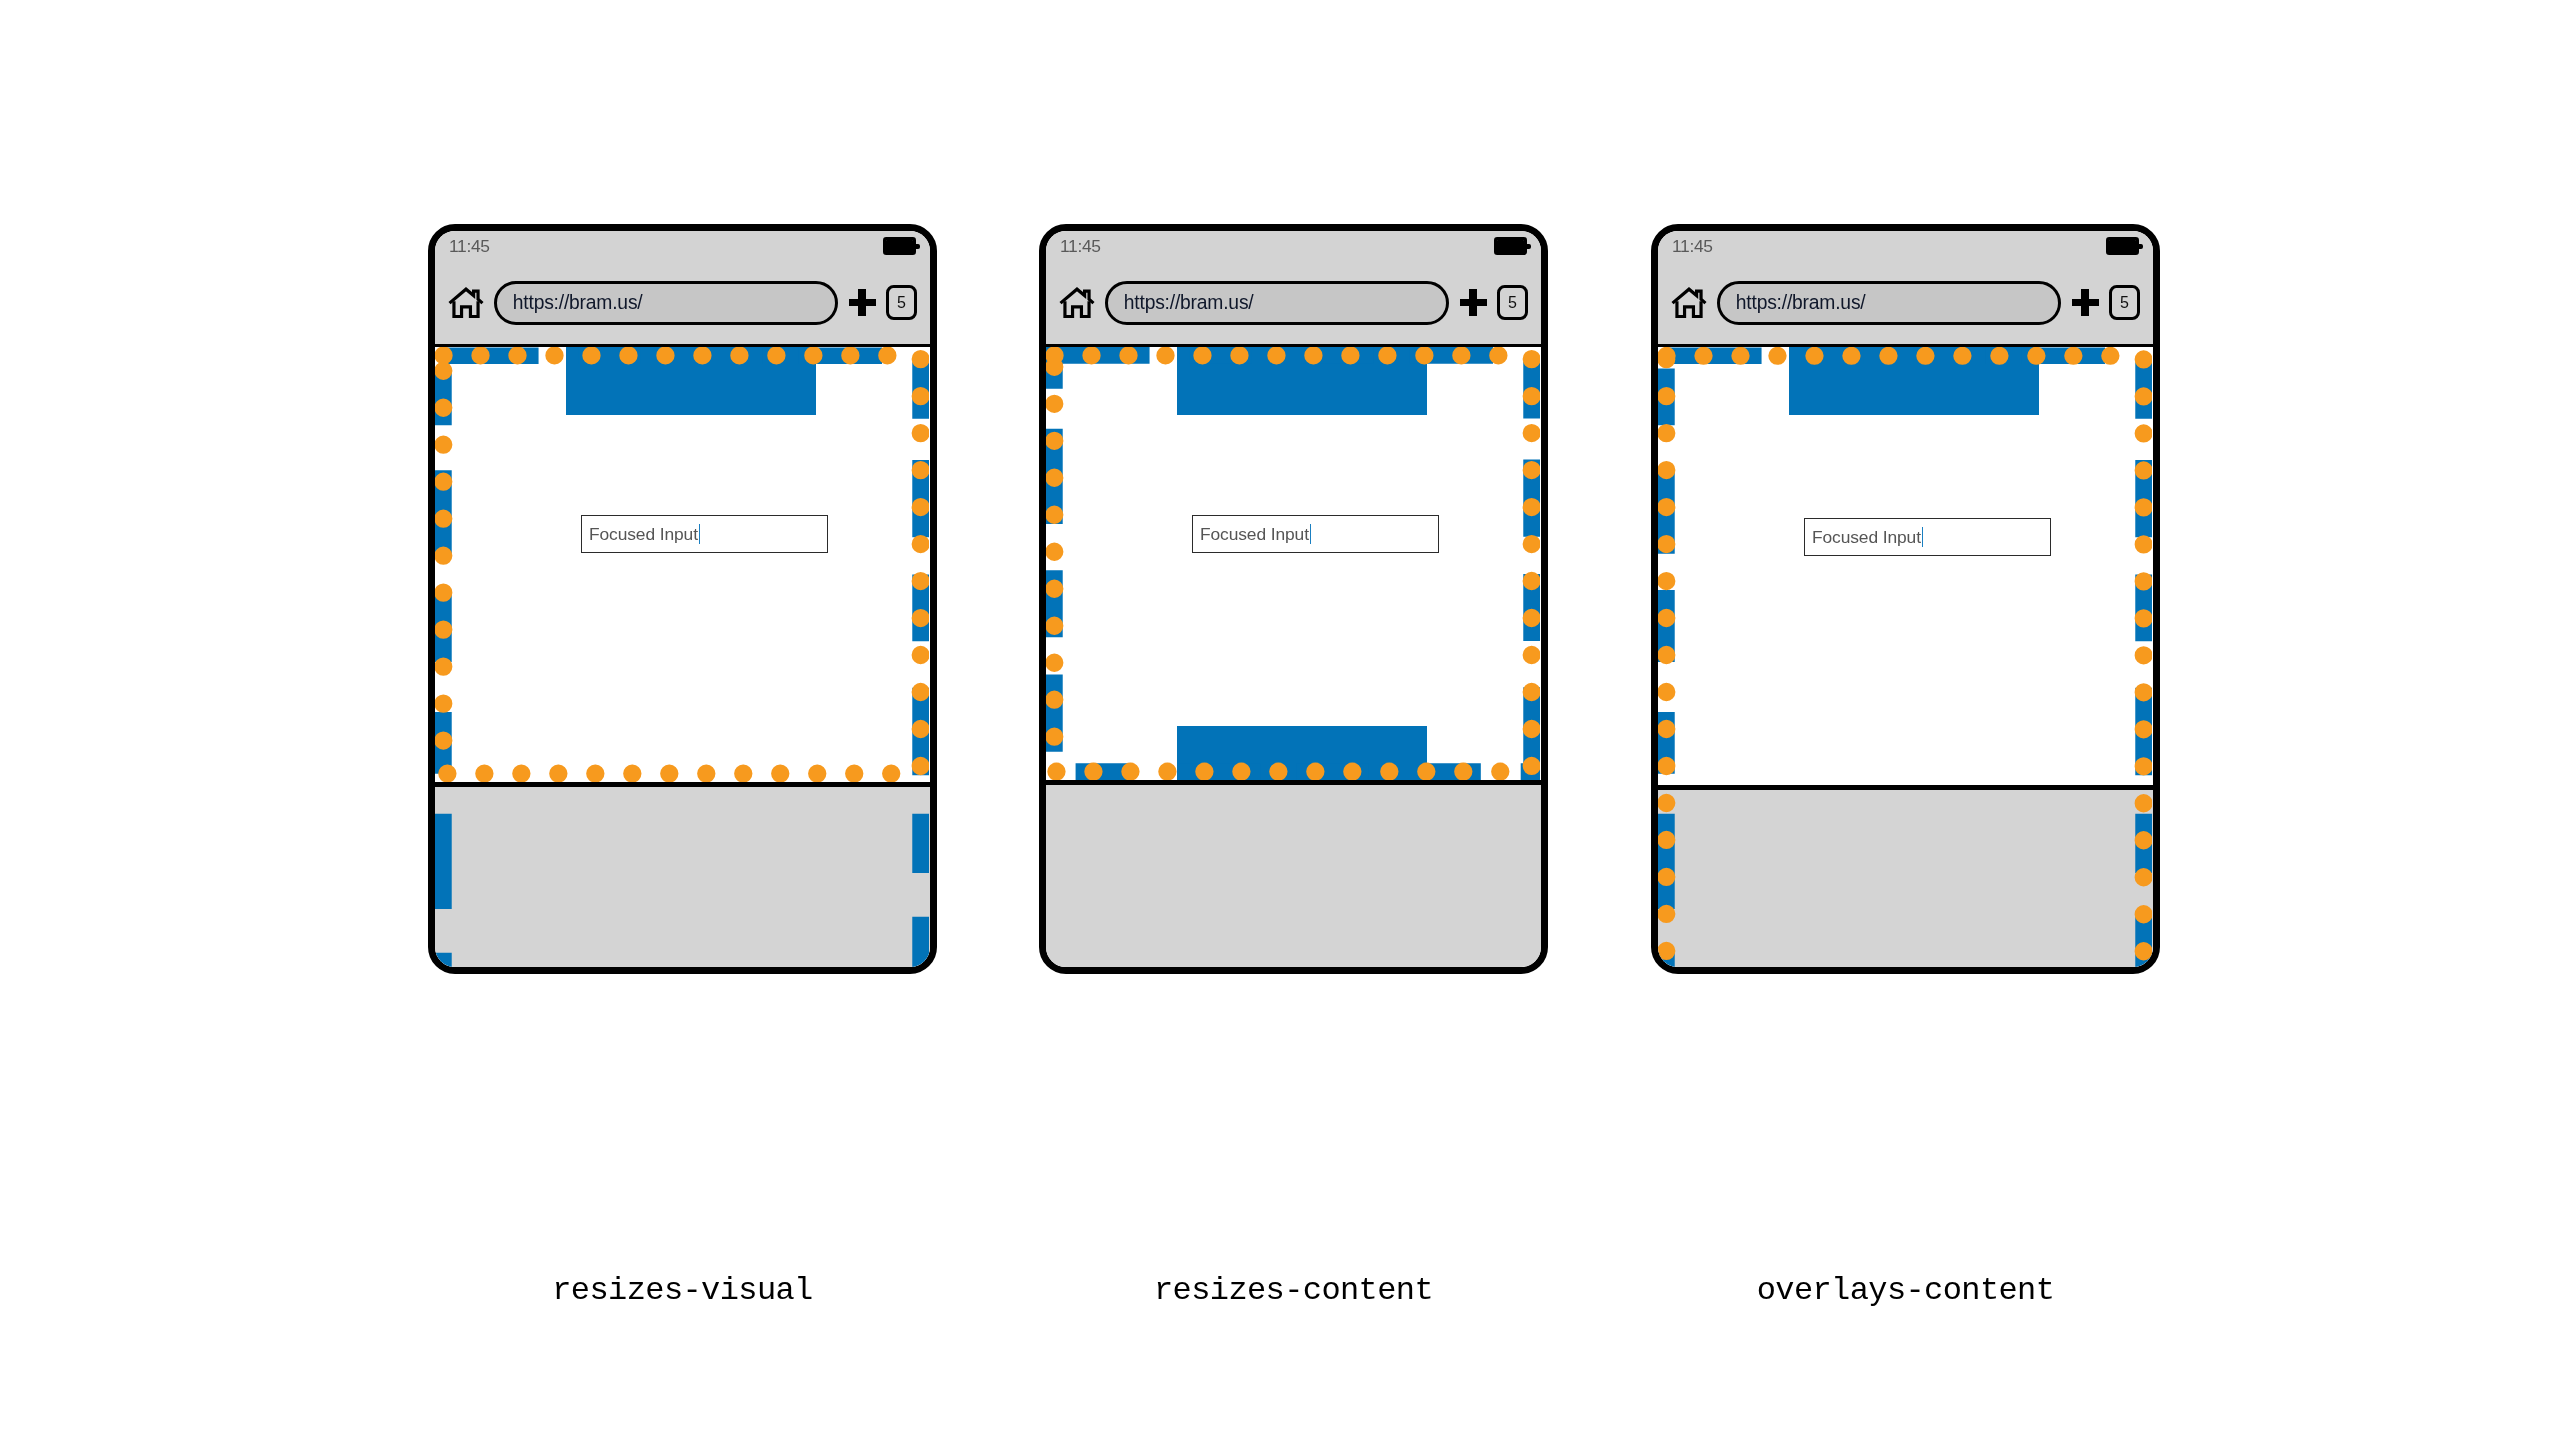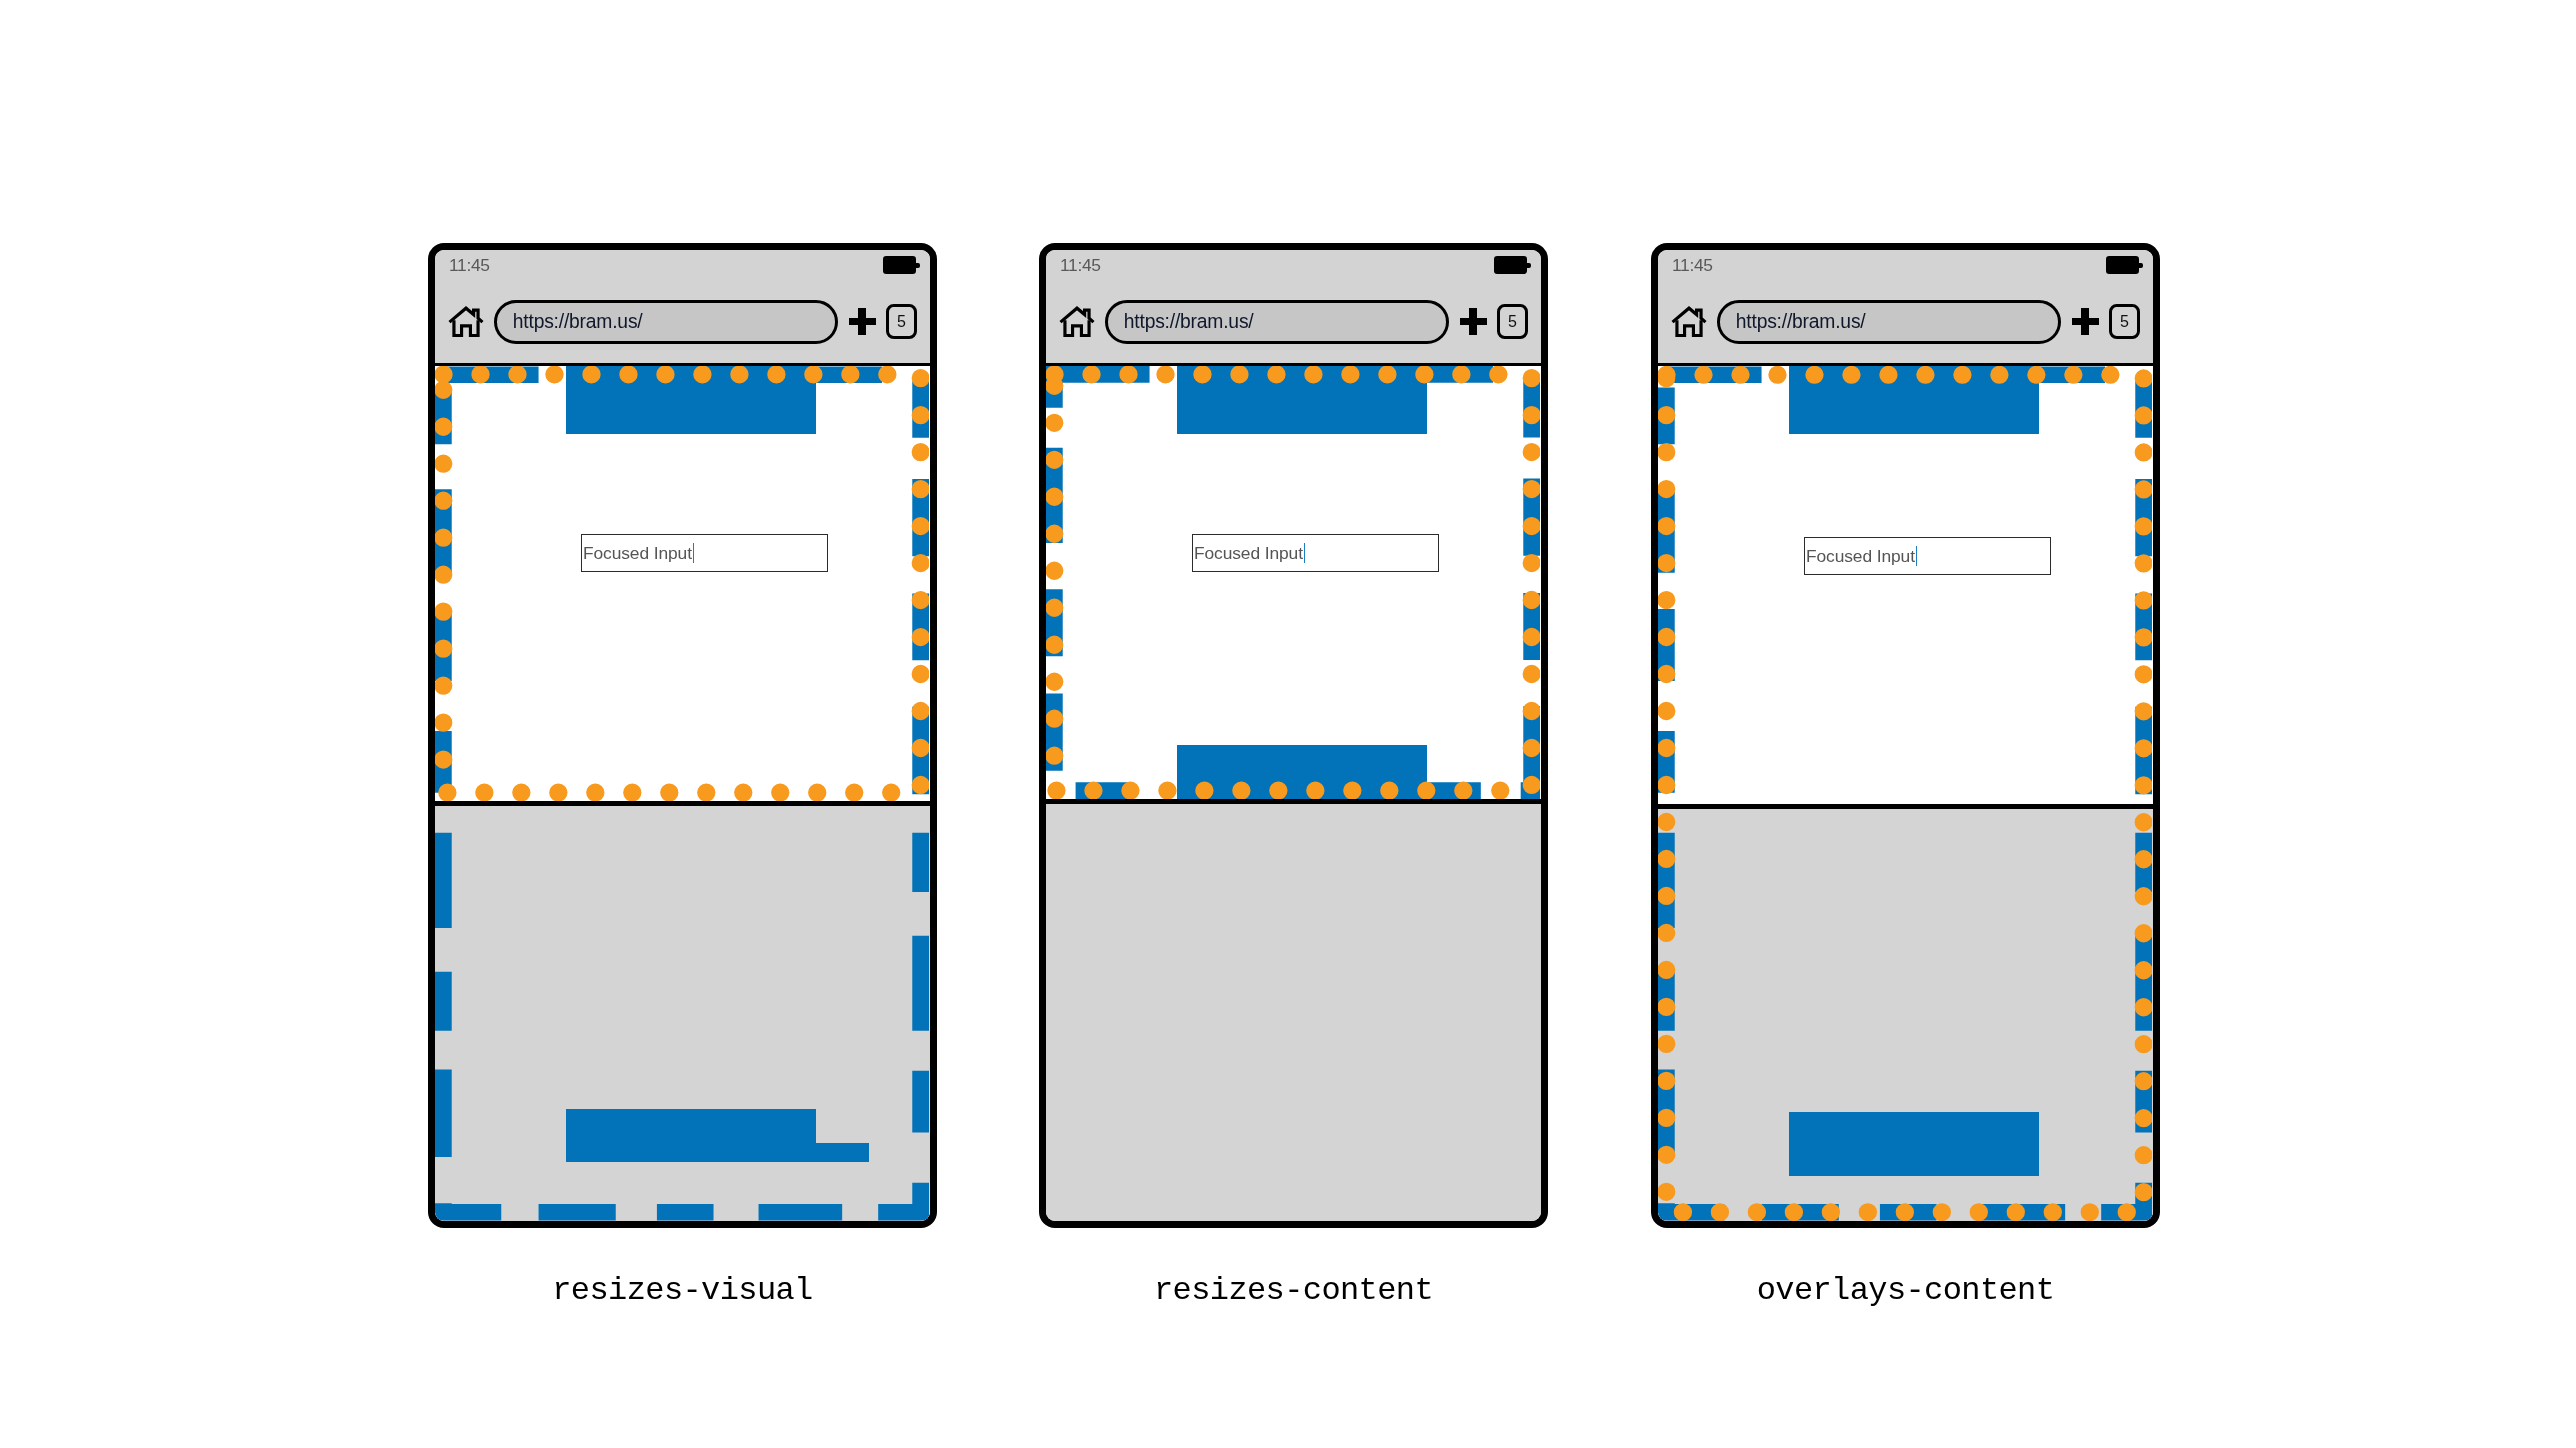--- a/index.html
+++ b/index.html
@@ -16,25 +16,25 @@
   }
 
   .stage {
     position: absolute;
     inset: 0;
   }
 
   
   .phone {
     position: absolute;
-    top: 243px;
+    top: 224px;
     width: 509px;
-    height: 985px;
+    height: 750px;
     border: 7px solid #000000;
-    border-radius: 16px;
+    border-radius: 27px;
     background: #ffffff;
     box-sizing: border-box;
     overflow: hidden;
   }
   .phone-1 { left: 428px; }
   .phone-2 { left: 1039px; }
   .phone-3 { left: 1651px; }
 
   
   .chrome {
@@ -167,21 +167,21 @@
     background: #0273b8;
   }
 
   .input-box {
     position: absolute;
     border: 1.9px solid #2b2b2b;
     background: #ffffff;
     box-sizing: border-box;
     display: flex;
     align-items: center;
-    padding-left: 1px;
+    padding-left: 7px;
   }
   .input-text {
     font-size: 17.4px;
     color: #555555;
     white-space: nowrap;
     letter-spacing: -0.1px;
   }
   .caret {
     display: inline-block;
     width: 1.9px;

